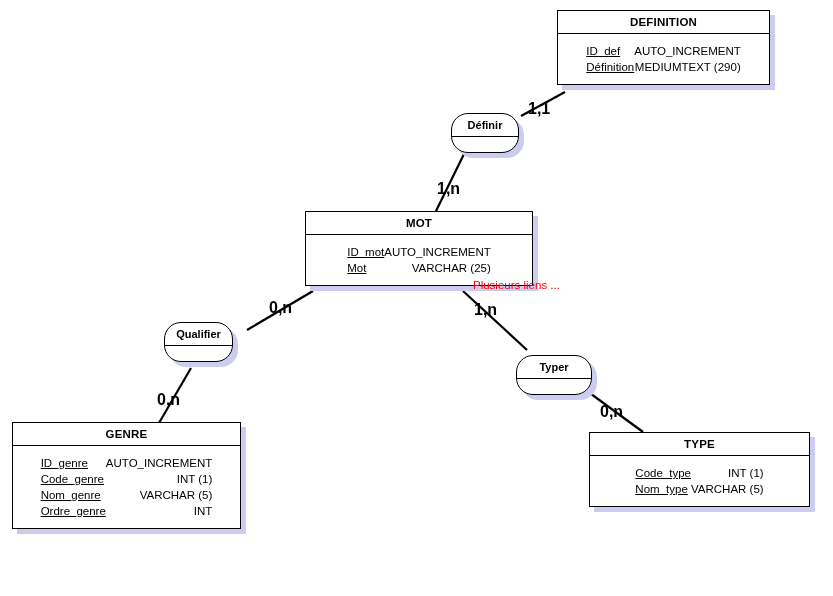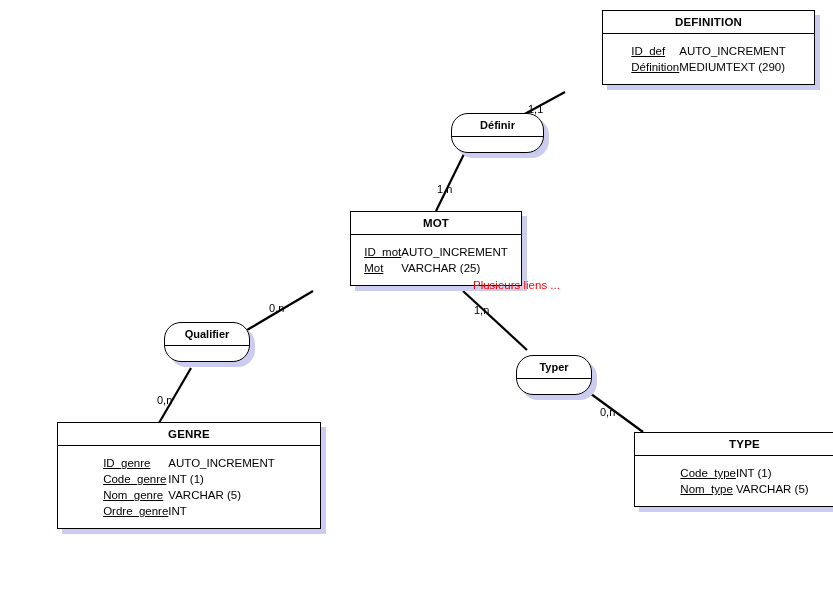--- a/index.html
+++ b/index.html
@@ -29,21 +29,20 @@
   }
 
   
   .entity {
     position: absolute;
     box-sizing: border-box;
     background: #a16207;
     border: 1.6px solid #000000;
     box-shadow: 5px 5px 0 0 #ccccf0;
     z-index: 5;
-    margin-left: 45px;
   }
   .entity-title {
     text-align: center;
     font-weight: bold;
     font-size: 11.5px;
     color: #000000;
     letter-spacing: 0.2px;
     border-bottom: 1.6px solid #000000;
     padding: 4px 0 4px 0;
     line-height: 14px;
@@ -59,21 +58,21 @@
   }
   .attr-table td {
     font-size: 11.5px;
     color: #000000;
     line-height: 16px;
     padding: 0 0 0 0;
     white-space: nowrap;
     vertical-align: top;
   }
   .attr-name { padding-right: 13px; text-align: left; text-decoration: underline; }
-  .attr-type { text-align: left; }
+  .attr-type { text-align: right; }
 
   
   .relation {
     position: absolute;
     box-sizing: border-box;
     background: #ffffff;
     border: 1.6px solid #000000;
     border-radius: 17px;
     box-shadow: 5px 5px 0 0 #ccccf0;
     z-index: 6;
@@ -87,22 +86,22 @@
     padding: 4px 0 4px 0;
     border-bottom: 1.6px solid #000000;
   }
   .relation-body {
     height: 15px;
   }
 
   
   .card {
     position: absolute;
-    font-size: 11px;
-    font-weight: normal;
+    font-size: 16px;
+    font-weight: bold;
     color: #000000;
     line-height: 12px;
     white-space: nowrap;
     background: transparent;
     z-index: 8;
   }
 
   
   .note {
     position: absolute;
@@ -144,39 +143,39 @@
         </tr>
         <tr>
           <td class="attr-name">Définition</td>
           <td class="attr-type">MEDIUMTEXT (290)</td>
         </tr>
       </tbody>
         </table>
     </div>
   </div>
 
-  <div class="entity" style="left:305px; top:211px; width:172px;">
+  <div class="entity" style="left:305px; top:211px; width:228px;">
     <div class="entity-title">MOT</div>
     <div class="entity-body">
       <table class="attr-table">
         <tbody>
             <tr>
           <td class="attr-name">ID_mot</td>
           <td class="attr-type">AUTO_INCREMENT</td>
         </tr>
         <tr>
           <td class="attr-name">Mot</td>
           <td class="attr-type">VARCHAR (25)</td>
         </tr>
       </tbody>
         </table>
     </div>
   </div>
 
-  <div class="entity" style="left:12px; top:422px; width:264px;">
+  <div class="entity" style="left:12px; top:422px; width:229px;">
     <div class="entity-title">GENRE</div>
     <div class="entity-body">
       <table class="attr-table">
         <tbody>
             <tr>
           <td class="attr-name">ID_genre</td>
           <td class="attr-type">AUTO_INCREMENT</td>
         </tr>
         <tr>
           <td class="attr-name">Code_genre</td>
@@ -206,26 +205,26 @@
         </tr>
         <tr>
           <td class="attr-name">Nom_type</td>
           <td class="attr-type">VARCHAR (5)</td>
         </tr>
       </tbody>
         </table>
     </div>
   </div>
 
-  <div class="relation" style="left:451px; top:113px; width:93px;">
+  <div class="relation" style="left:451px; top:113px; width:68px;">
     <div class="relation-title">Définir</div>
     <div class="relation-body"></div>
   </div>
 
-  <div class="relation" style="left:164px; top:322px; width:86px;">
+  <div class="relation" style="left:164px; top:322px; width:69px;">
     <div class="relation-title">Qualifier</div>
     <div class="relation-body"></div>
   </div>
 
   <div class="relation" style="left:516px; top:355px; width:76px;">
     <div class="relation-title">Typer</div>
     <div class="relation-body"></div>
   </div>
 
   <div class="card" style="left:528px; top:103px;">1,1</div>

